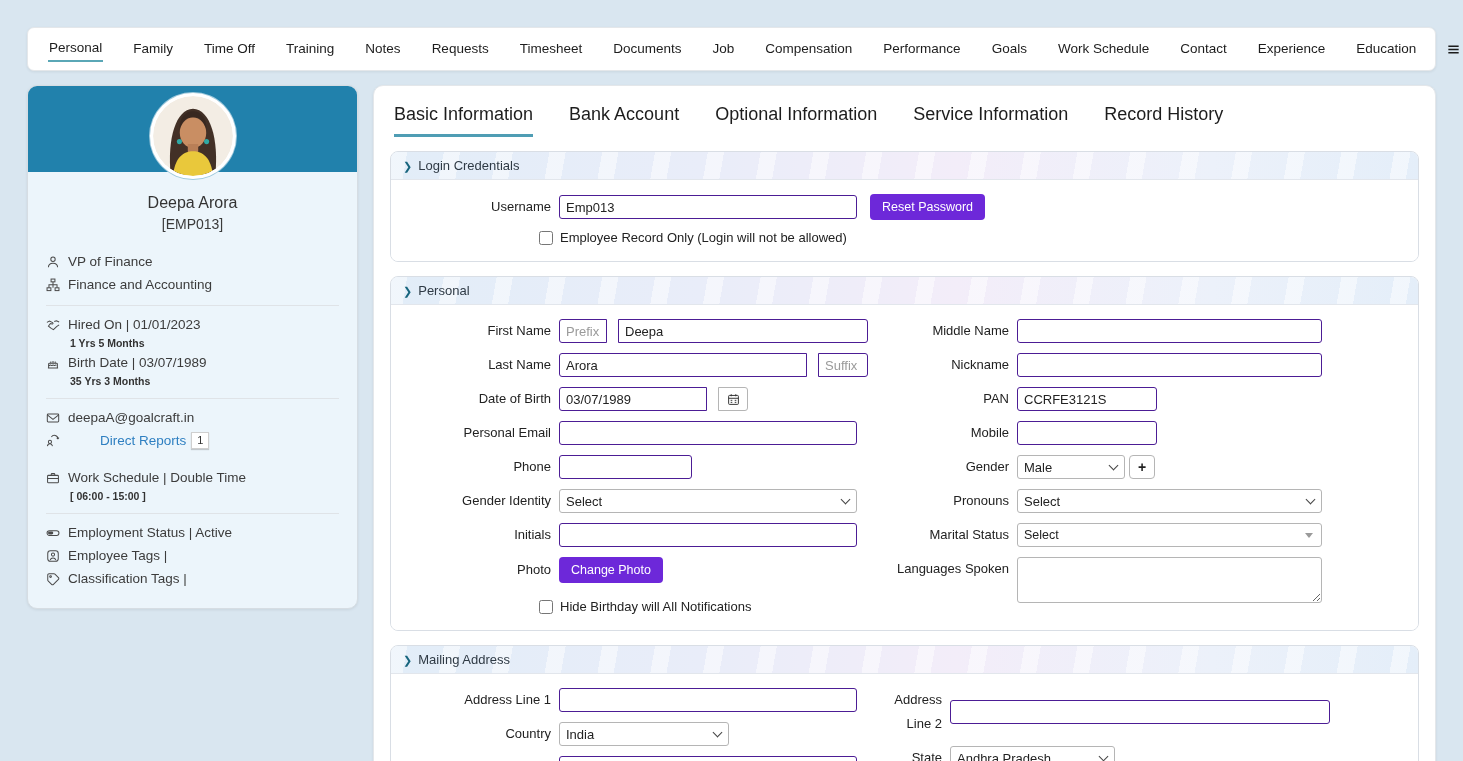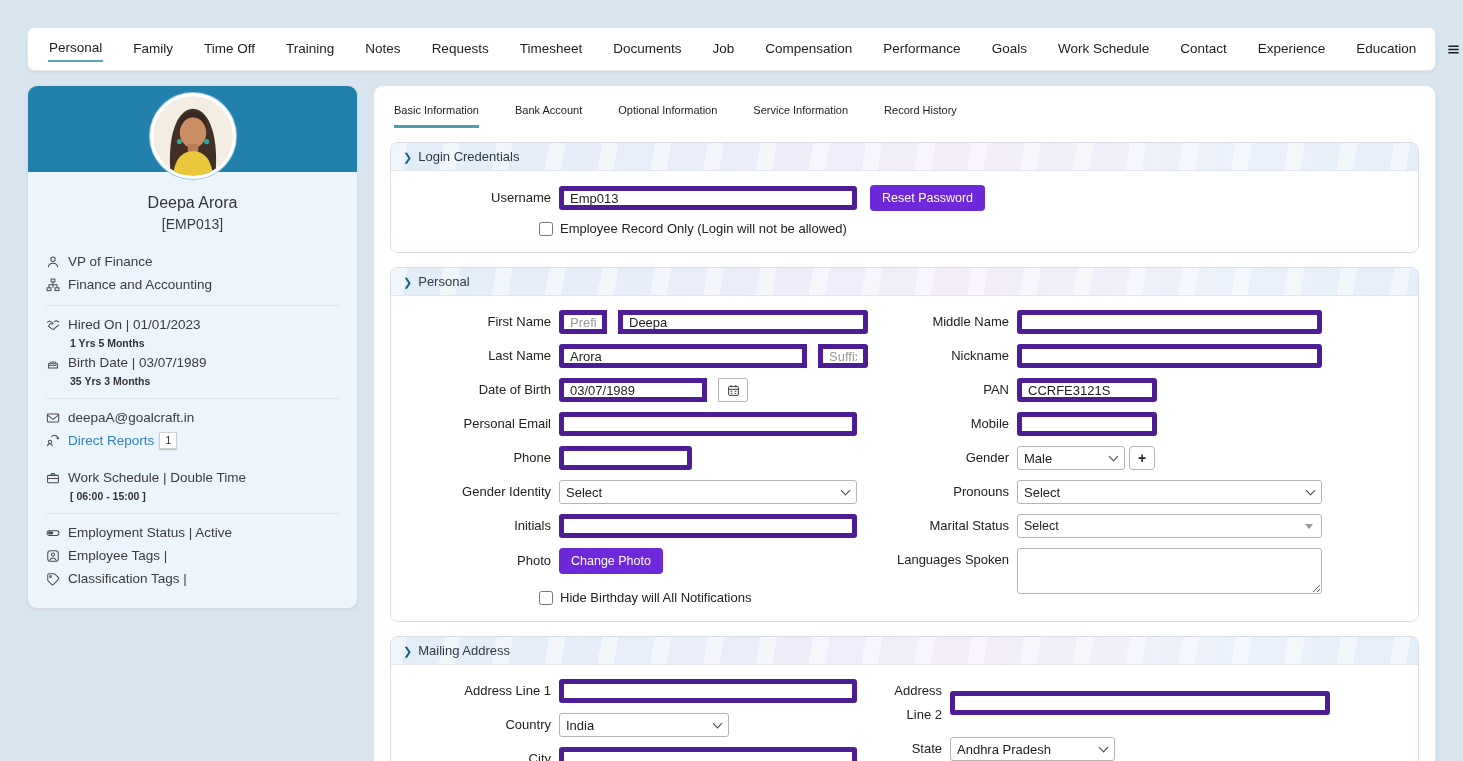--- a/index.html
+++ b/index.html
@@ -54,38 +54,38 @@
   }
   .avatar svg { display:block; width:100%; height:100%; }
   .pname { text-align:center; margin-top:22px; font-size:16px; color:#333; }
   .pcode { text-align:center; margin-top:4px; font-size:14px; color:#3a3a3a; }
   .info { padding:16px 18px 0 18px; }
   .item { display:flex; align-items:flex-start; gap:7px; margin:6px 0; font-size:13.5px; color:#3c3c3c; line-height:1.25; }
   .item .ic { flex:0 0 15px; margin-top:1px; display:flex; }
   .item .ic svg { width:14px; height:14px; stroke:#4a4a4a; fill:none; stroke-width:1.15; }
   .subtext { margin:-3px 0 6px 24px; font-size:10.5px; font-weight:bold; color:#333; }
   .divider { border-top:1px solid #dfe3e7; margin:11px 0; }
-  .link { color:#2e7fc1; cursor:pointer; }
+  .link { color:#2e7fc1; cursor:pointer;margin-left:32px; }
   .badge {
     display:inline-block; background:#fff; border:1px solid #cfcfcf;
     box-shadow:0 1px 1px rgba(0,0,0,.18); font-size:11px; color:#333;
     padding:0 5px; margin-left:5px; line-height:15px; vertical-align:1px;
   }
   
   .panel {
     flex:1;
     background:#fff;
     border:1px solid #e4e7ea;
     border-radius:10px;
     box-shadow:0 1px 3px rgba(0,0,0,.08);
     padding:12px 16px 18px 16px;
     min-height:650px;
   }
   .subtabs { display:flex; gap:36px; padding:2px 2px 0 4px; margin-bottom:14px; }
-  .subtabs .stab { font-size:11px; color:#1d1d1d; padding:4px 0 9px; cursor:pointer; white-space:nowrap; }
+  .subtabs .stab { font-size:18px; color:#1d1d1d; padding:4px 0 9px; cursor:pointer; white-space:nowrap; }
   .subtabs .stab.active { border-bottom:3px solid #4f9db4; }
   .sec { border:1px solid #d9dee5; border-radius:8px; margin-bottom:14px; overflow:hidden; }
   .sec-h {
     padding:6px 12px; font-size:13px; color:#2f3a45; cursor:pointer;
     background:
       repeating-linear-gradient(100deg, rgba(255,255,255,.5) 0 16px, rgba(255,255,255,0) 16px 52px),
       linear-gradient(90deg,#e2edf8 0%,#e9edf9 30%,#f3edf9 55%,#ecf1fa 80%,#e4eef9 100%);
     border-bottom:1px solid #e2e6ec;
   }
   .arr { color:#17657d; font-size:11px; margin-right:6px; font-weight:bold; }
@@ -93,21 +93,21 @@
   .cols { display:flex; }
   .col-l { width:478px; flex:0 0 478px; }
   .col-r { flex:1; }
   .row { display:flex; align-items:center; margin-bottom:10px; }
   .row.top { align-items:flex-start; }
   .lb { text-align:right; padding-right:8px; font-size:13px; color:#222; flex:0 0 auto; line-height:24px; }
   .lb-l { width:168px; }
   .lb-r { width:148px; }
   .lb-m { width:81px; }
   .in {
-    height:24px; border:5px solid #4c1d95; border-radius:3px;
+    height:24px; border:1px solid #4c1d95; border-radius:3px;
     padding:0 6px; font-size:13px; color:#222; background:#fff;
   }
   .in::placeholder { color:#9a9a9a; }
   .igroup { display:flex;gap:12px; }
   .igroup .in + .in { margin-left:-1px; }
   .rad-l { border-radius:3px 0 0 3px; }
   .rad-r { border-radius:0 3px 3px 0; }
   .icon-btn {
     width:30px; height:24px; margin-left:-1px; background:#fff;
     border:1px solid #b5b5b5; border-radius:0 3px 3px 0; cursor:pointer;

